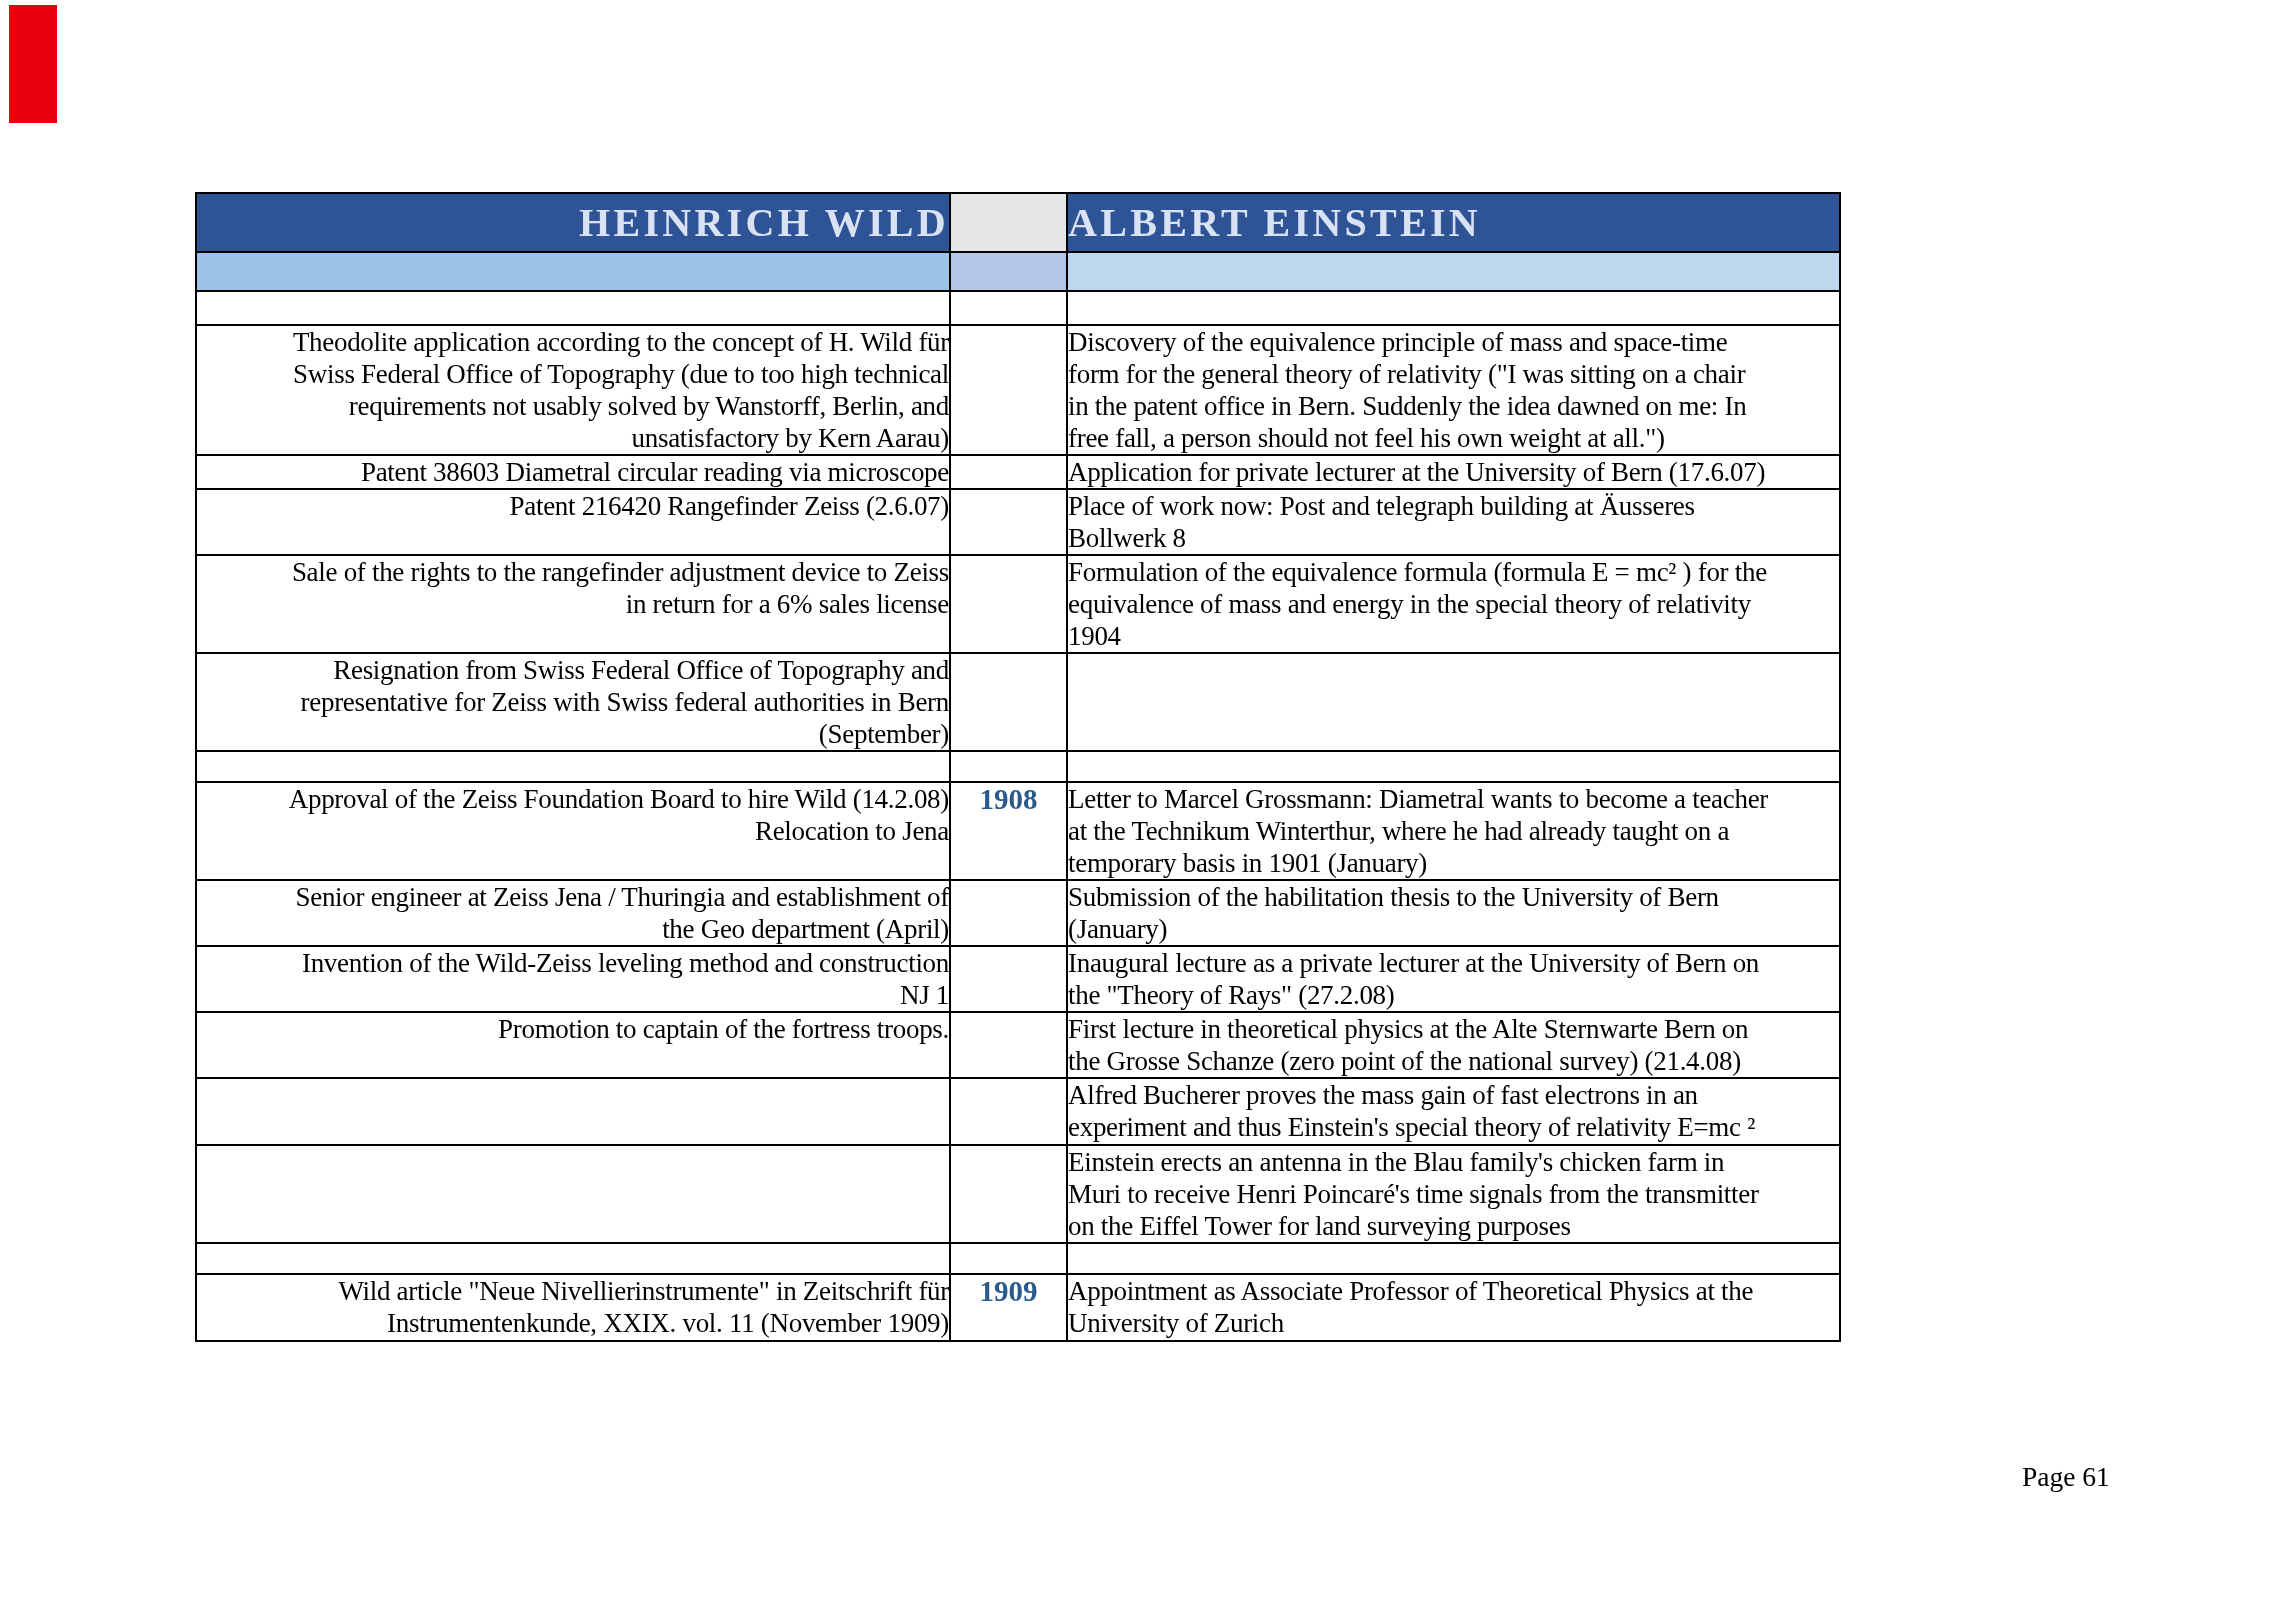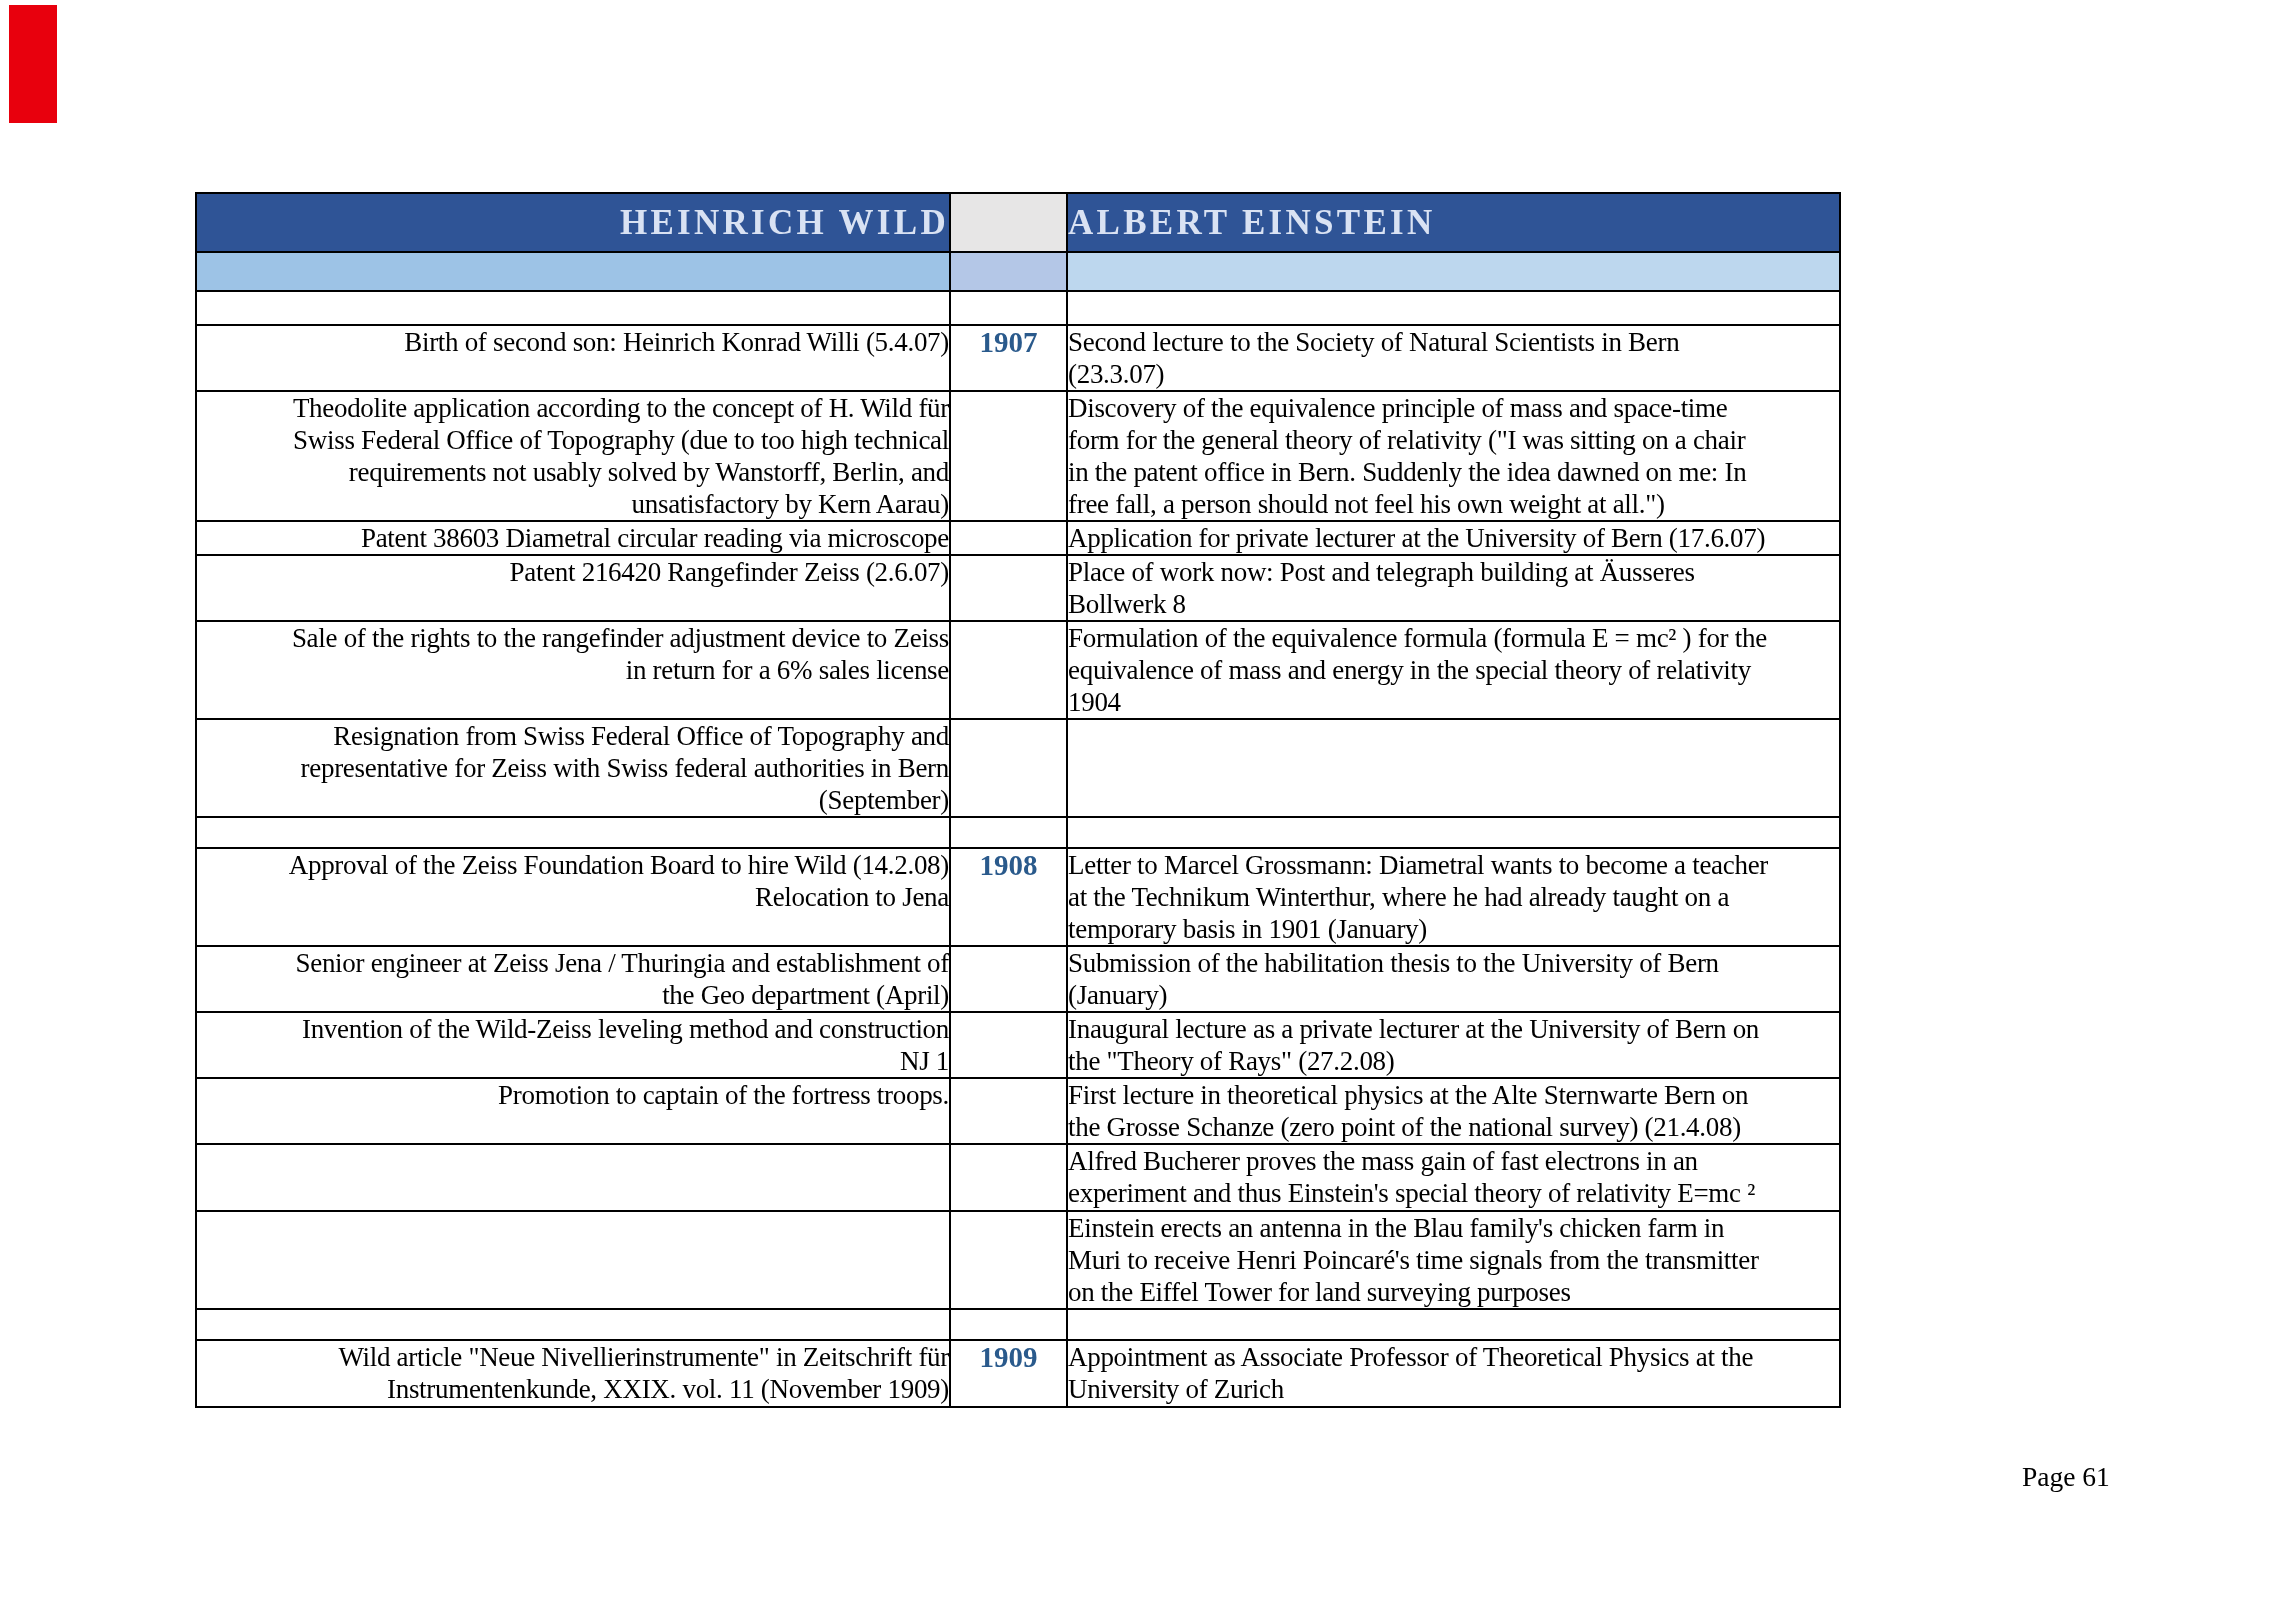--- a/index.html
+++ b/index.html
@@ -42,21 +42,21 @@
   col.c1{width:754px;}
   col.c2{width:117px;}
   col.c3{width:773px;}
 
   tr.hdr{height:59px;}
   tr.hdr td{vertical-align:middle;}
   .hdr-left,.hdr-right{
     background:var(--header-bg);
     color:var(--header-text);
     font-weight:bold;
-    font-size:35px;
+    font-size:40px;
     letter-spacing:3.3px;
   }
   .hdr-left{text-align:right;padding-right:14.4px;}
   .hdr-right{text-align:left;padding-left:14.4px;}
   .hdr-year{background:var(--header-year-bg);}
 
   tr.band{height:39px;}
   .band-left{background:var(--band-left);}
   .band-mid{background:var(--band-mid);}
   .band-right{background:var(--band-right);}
@@ -112,32 +112,20 @@
       <td class="band-mid"></td>
       <td class="band-right"></td>
     </tr>
   </thead>
   <tbody>
       <tr style="height: 34px;">
         <td class="cell-left"></td>
         <td class="cell-year"></td>
         <td class="cell-right"></td>
       </tr>
-      <tr style="height: 65px;">
-        <td class="cell-left">
-          <div class="ln">Birth of second son: Heinrich Konrad Willi (5.4.07)</div>
-        </td>
-        <td class="cell-year">
-          <div class="ln">1907</div>
-        </td>
-        <td class="cell-right">
-          <div class="ln">Second lecture to the Society of Natural Scientists in Bern</div>
-          <div class="ln">(23.3.07)</div>
-        </td>
-      </tr>
       <tr style="height: 129px;">
         <td class="cell-left">
           <div class="ln">Theodolite application according to the concept of H. Wild für</div>
           <div class="ln">Swiss Federal Office of Topography (due to too high technical</div>
           <div class="ln">requirements not usably solved by Wanstorff, Berlin, and</div>
           <div class="ln">unsatisfactory by Kern Aarau)</div>
         </td>
         <td class="cell-year"></td>
         <td class="cell-right">
           <div class="ln">Discovery of the equivalence principle of mass and space-time</div>

